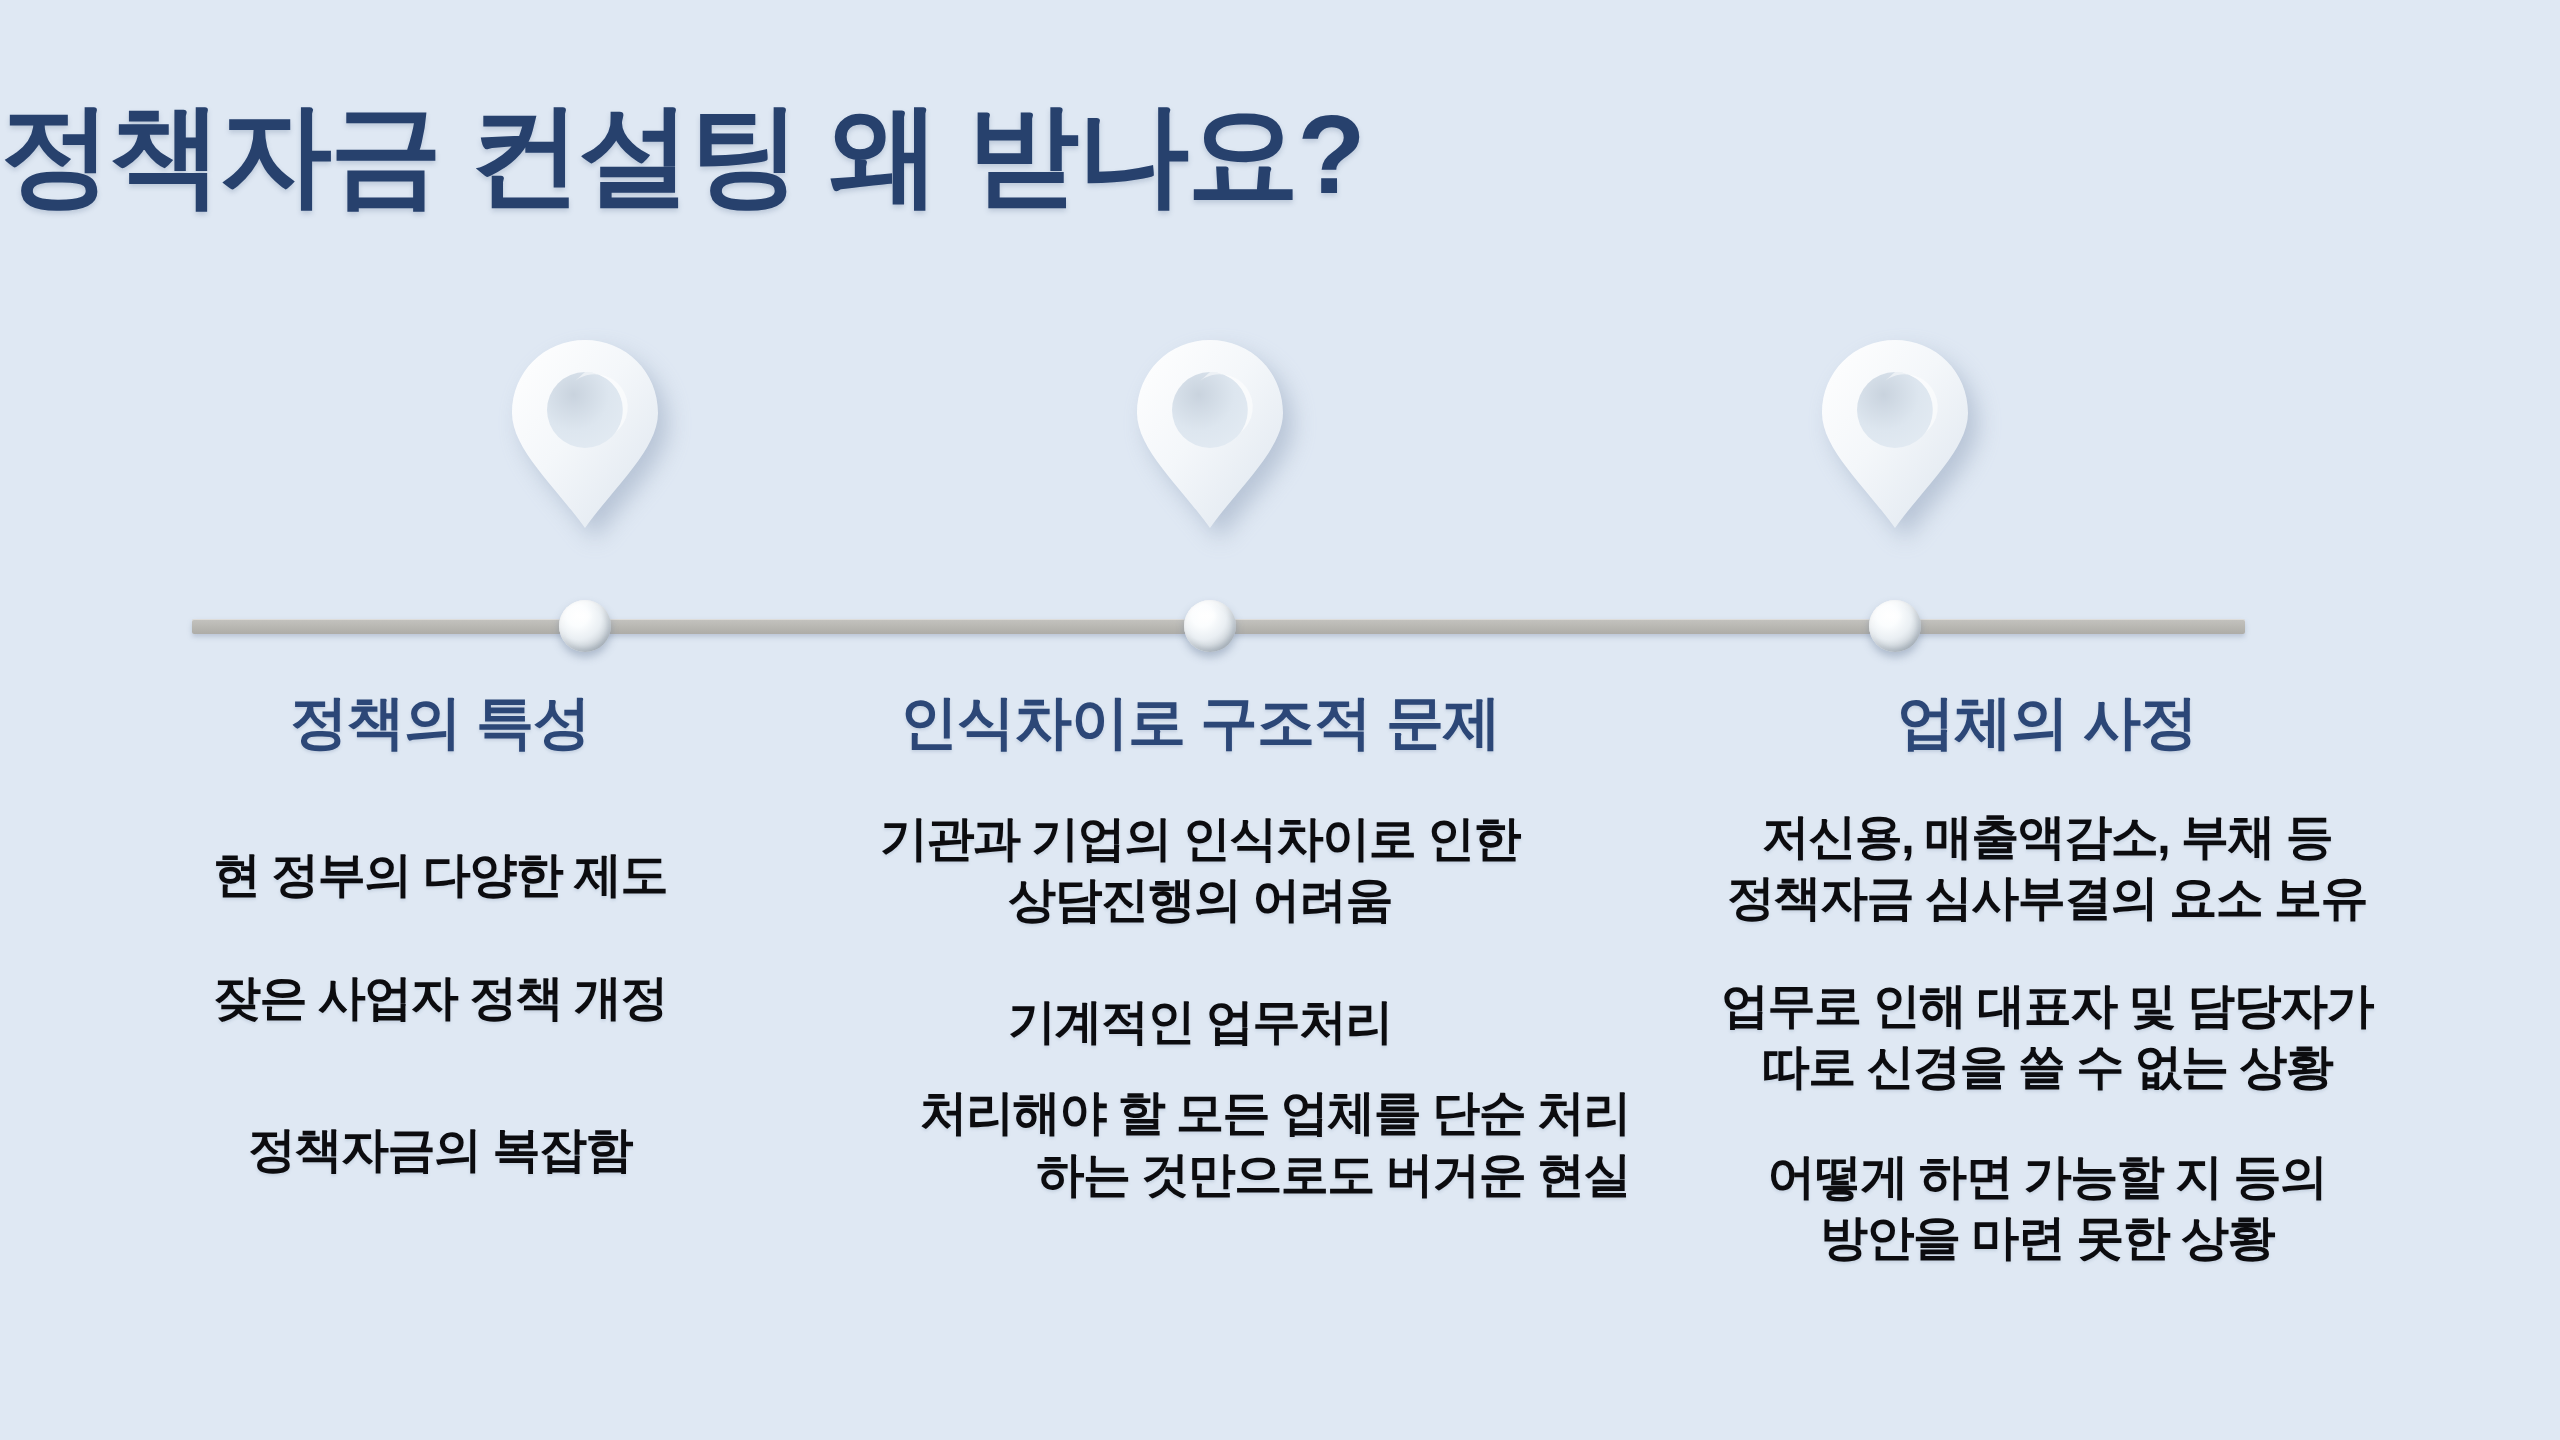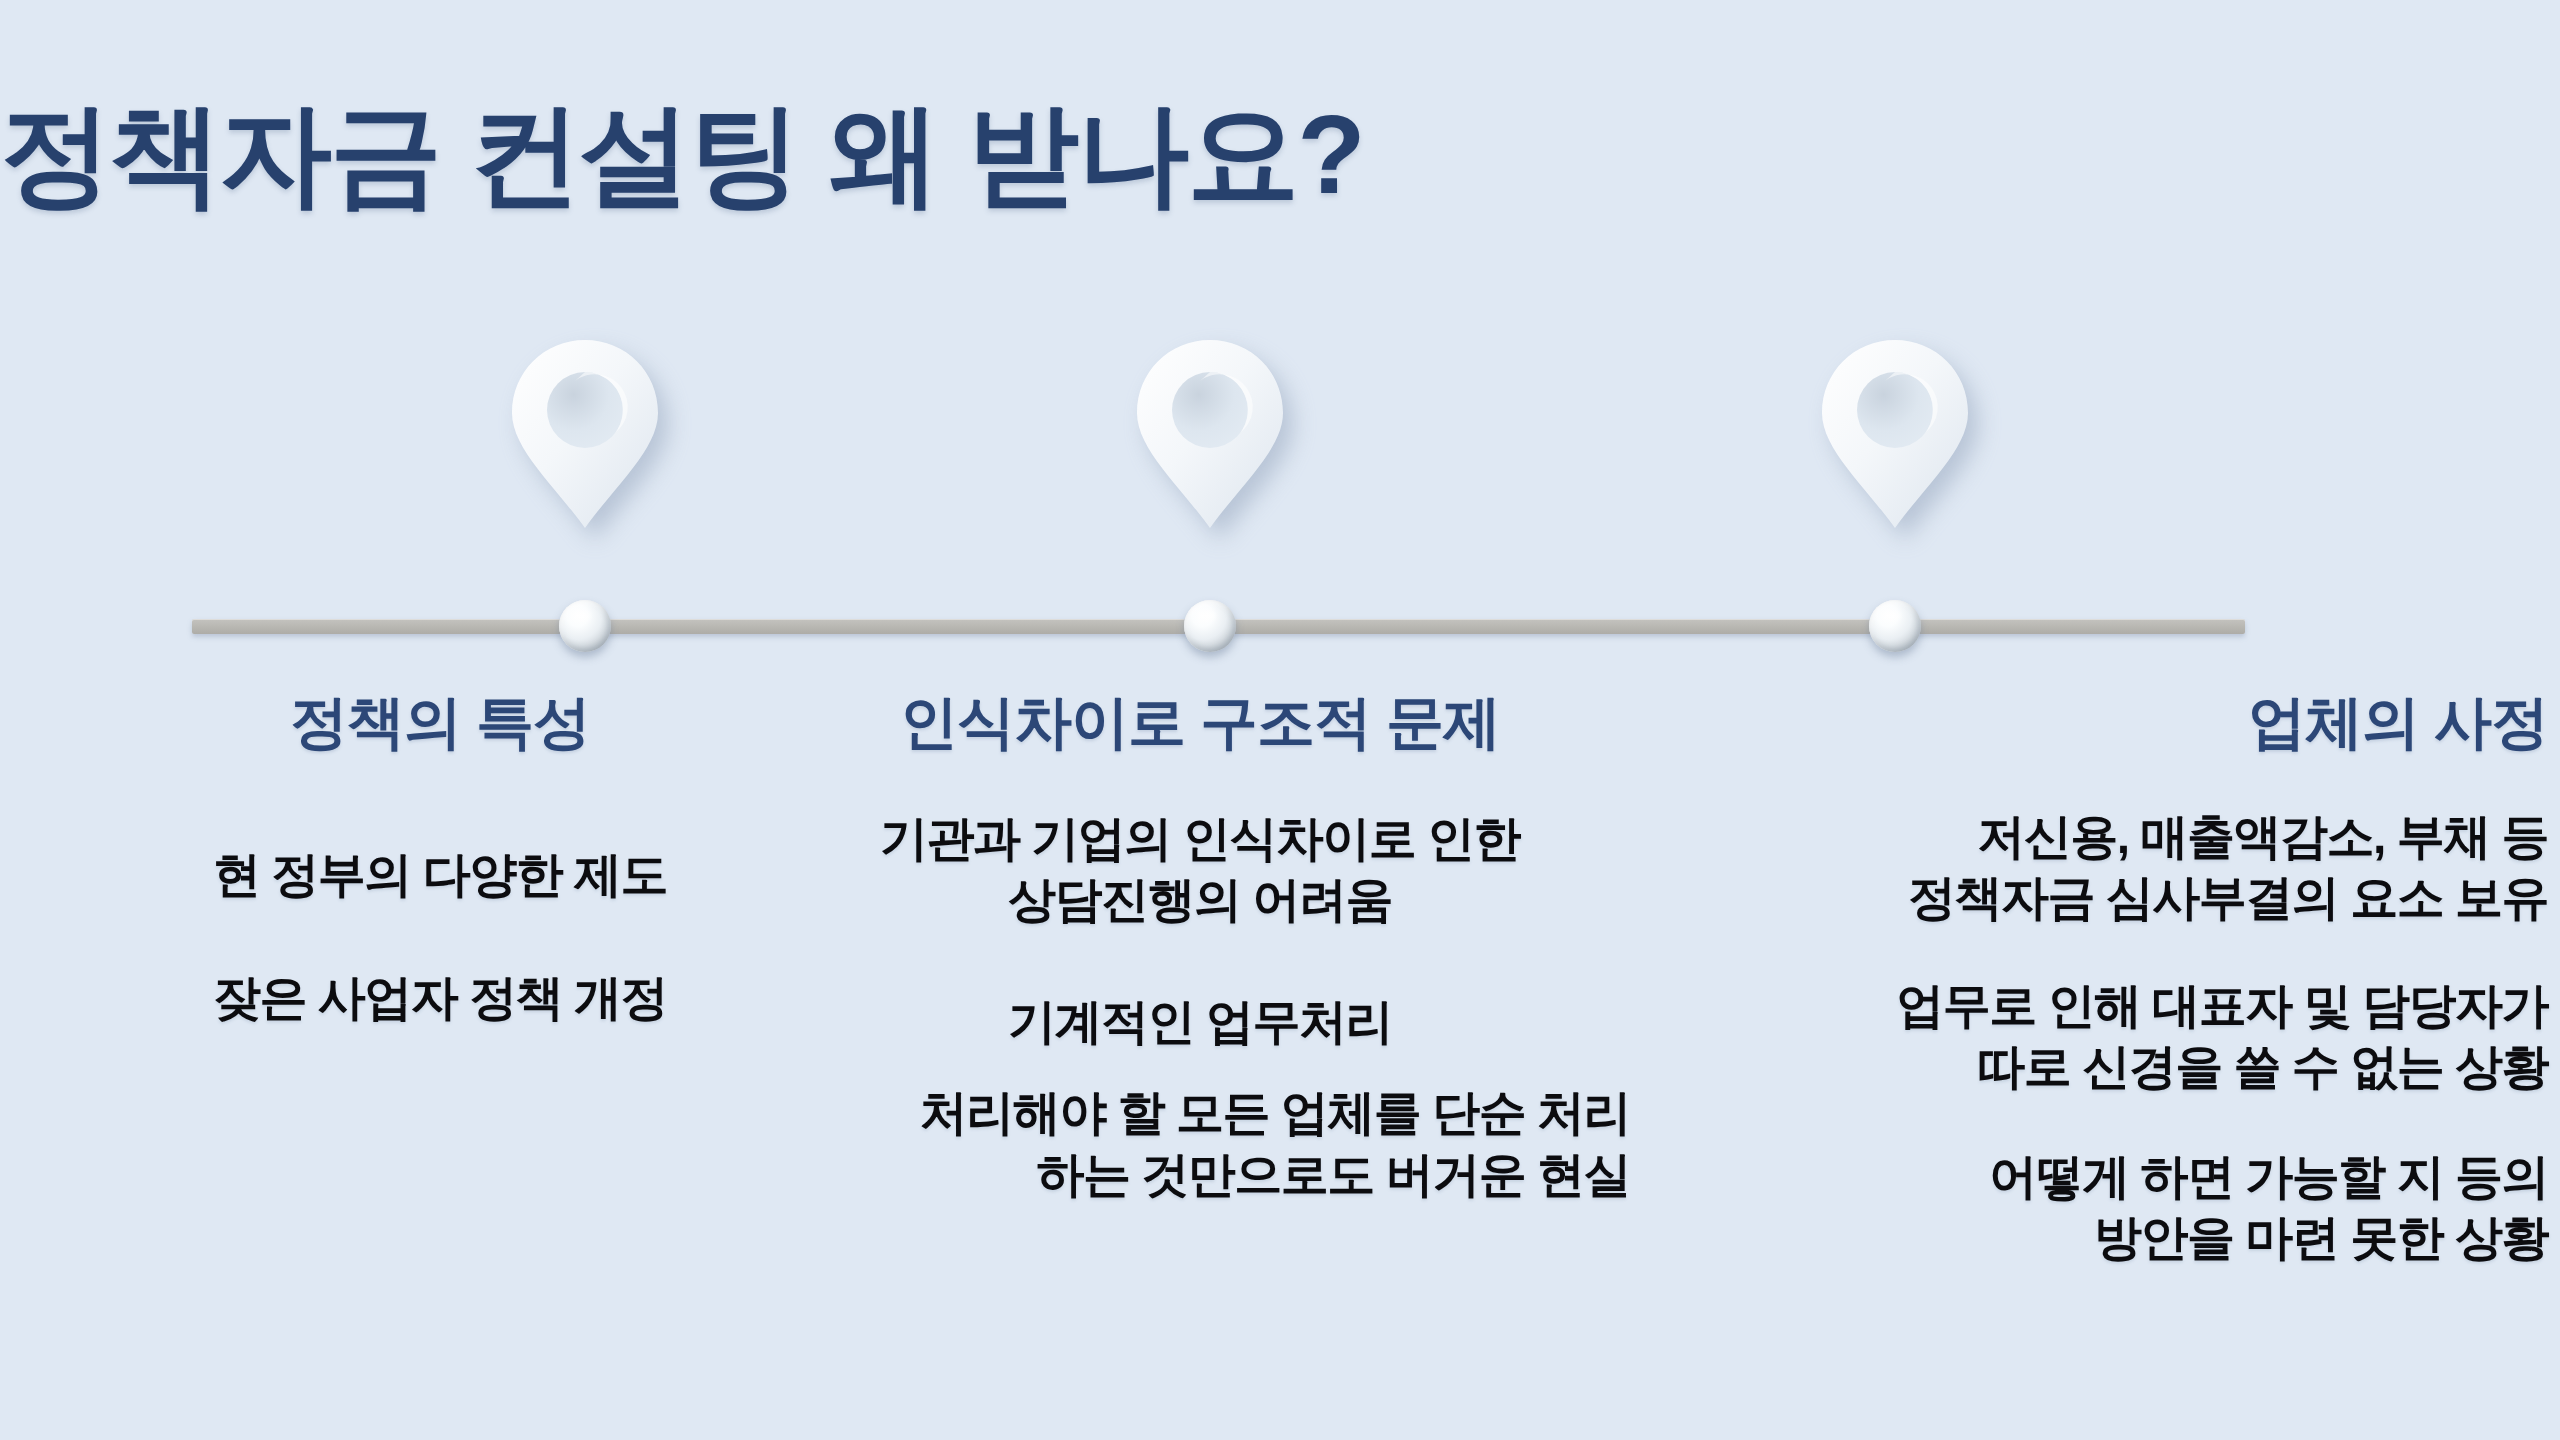--- a/index.html
+++ b/index.html
@@ -104,21 +104,21 @@
   #col1 .b2 { margin-top:90px; }
   #col1 .b3 { margin-top:90px; }
 
   
   #col2 { left:770px; top:690px; width:860px; text-align:center; }
   #col2 .b1 { margin-top:54px; }
   #col2 .b2 { margin-top:60px; }
   #col2 .b3 { margin-top:30px;text-align:right; }
 
   
-  #col3 { left:1718px; top:690px; width:830px; text-align:right; }
+  #col3 { left:1632px; top:690px; width:830px; text-align:center; }
   #col3 .b1 { margin-top:52px; }
   #col3 .b2 { margin-top:46px; }
   #col3 .b3 { margin-top:48px; }
 </style>
 </head>
 <body>
 
 <div class="title">정책자금 컨설팅 왜 받나요?</div>
 
 <div class="timeline-bar"></div>
@@ -190,20 +190,21 @@
     </svg>
   </div>
   <div class="bead" style="left:1895px; top:626px;"></div>
 </div>
 
 <div class="col" id="col1">
   <div class="col-heading">정책의 특성</div>
   <div class="bullets">
     <div class="bullet b2">현 정부의 다양한 제도</div>
     <div class="bullet b1">잦은 사업자 정책 개정</div>
+    <div class="bullet b3">정책자금의 복잡함</div>
   </div>
 </div>
 
 <div class="col" id="col2">
   <div class="col-heading">인식차이로 구조적 문제</div>
   <div class="bullets">
     <div class="bullet b1">기관과 기업의 인식차이로 인한
 상담진행의 어려움</div>
     <div class="bullet b2">기계적인 업무처리</div>
     <div class="bullet b3">처리해야 할 모든 업체를 단순 처리

